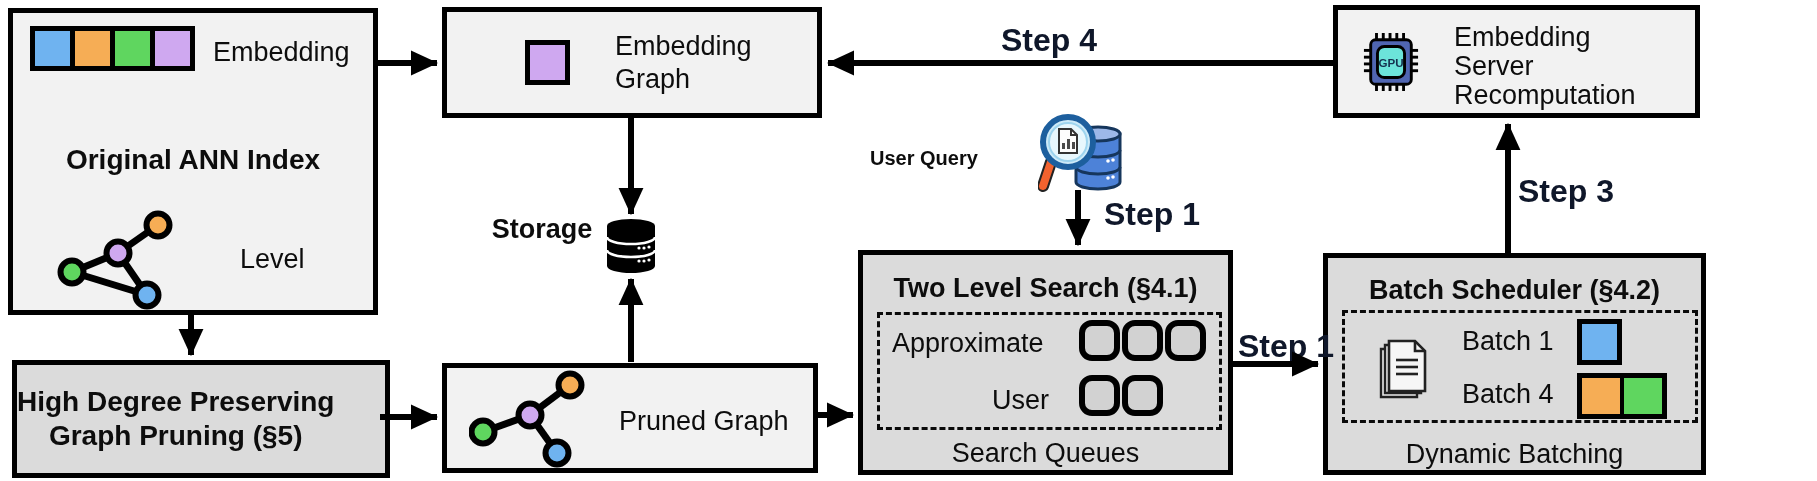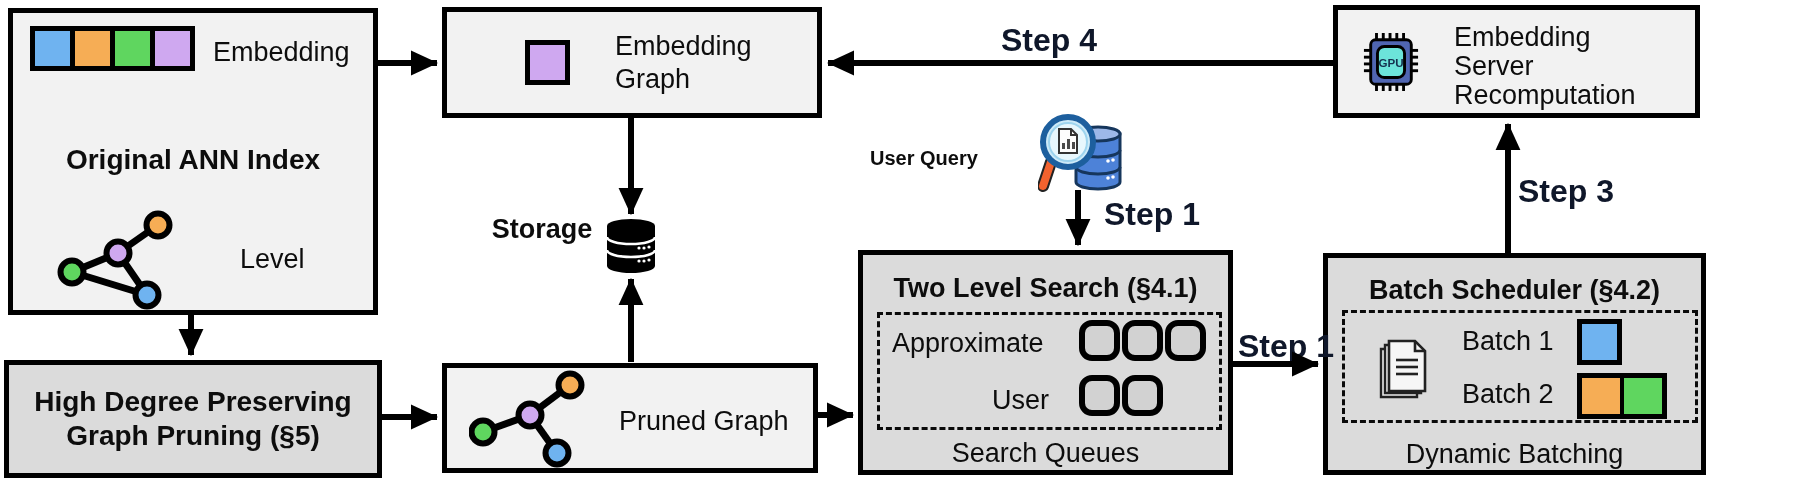--- a/index.html
+++ b/index.html
@@ -47,21 +47,21 @@
       <g stroke="#000" stroke-width="6">
         <circle cx="110" cy="20" r="11.5" style="fill:var(--orange)"></circle>
         <circle cx="70" cy="48" r="11.5" style="fill:var(--purple)"></circle>
         <circle cx="24" cy="67" r="11.5" style="fill:var(--green)"></circle>
         <circle cx="99" cy="90" r="11.5" style="fill:var(--blue)"></circle>
       </g>
     </svg>
     <div class="lbl" style="left:227px;top:230px;">Level</div>
   </div>
 
-  <div class="box dark" style="left:4px;top:360px;width:378px;height:118px;display:flex;align-items:center;justify-content:center;">
+  <div class="box dark" style="left:12px;top:360px;width:378px;height:118px;display:flex;align-items:center;">
     <div style="text-align:center;font-weight:bold;font-size:28px;line-height:34px;">
       <div>High Degree Preserving</div>
       <div>Graph Pruning (§5)</div>
     </div>
   </div>
 
   <div class="box light" style="left:442px;top:7px;width:380px;height:111px;">
     <div class="sq bg-purple" style="position:absolute;left:78px;top:28px;width:45px;height:45px;border:5px solid #000;box-sizing:border-box;"></div>
     <div class="lbl" style="left:168px;top:18px;line-height:33px;">
       <div>Embedding</div>
@@ -160,21 +160,21 @@
         <path d="M14,6 h26 l10,10 v40 h-36 z" fill="#F6F6F6" stroke="#222" stroke-width="2.6"></path>
         <path d="M40,6 v10 h10" fill="none" stroke="#222" stroke-width="2.6"></path>
         <g stroke="#222" stroke-width="2.6">
           <line x1="21" y1="25" x2="43" y2="25"></line>
           <line x1="21" y1="32" x2="43" y2="32"></line>
           <line x1="21" y1="39" x2="43" y2="39"></line>
         </g>
       </svg>
       <div class="lbl" style="left:117px;top:12px;">Batch 1</div>
       <div style="position:absolute;left:232px;top:6px;width:45px;height:46px;border:5px solid #000;box-sizing:border-box;" class="bg-blue"></div>
-      <div class="lbl" style="left:117px;top:65px;">Batch 2</div>
+      <div class="lbl" style="left:117px;top:65px;">Batch 4</div>
       <div style="position:absolute;left:232px;top:60px;display:flex;border:5px solid #000;">
         <div class="bg-orange" style="width:38px;height:36px;"></div>
         <div class="bg-green" style="width:38px;height:36px;border-left:4px solid #000;"></div>
       </div>
     </div>
     <div class="lbl center" style="top:180px;">Dynamic Batching</div>
   </div>
 
   <div class="box light" style="left:1333px;top:5px;width:367px;height:113px;">
     <svg style="position:absolute;left:24px;top:20px;" width="58" height="64" viewBox="0 0 60 64">

